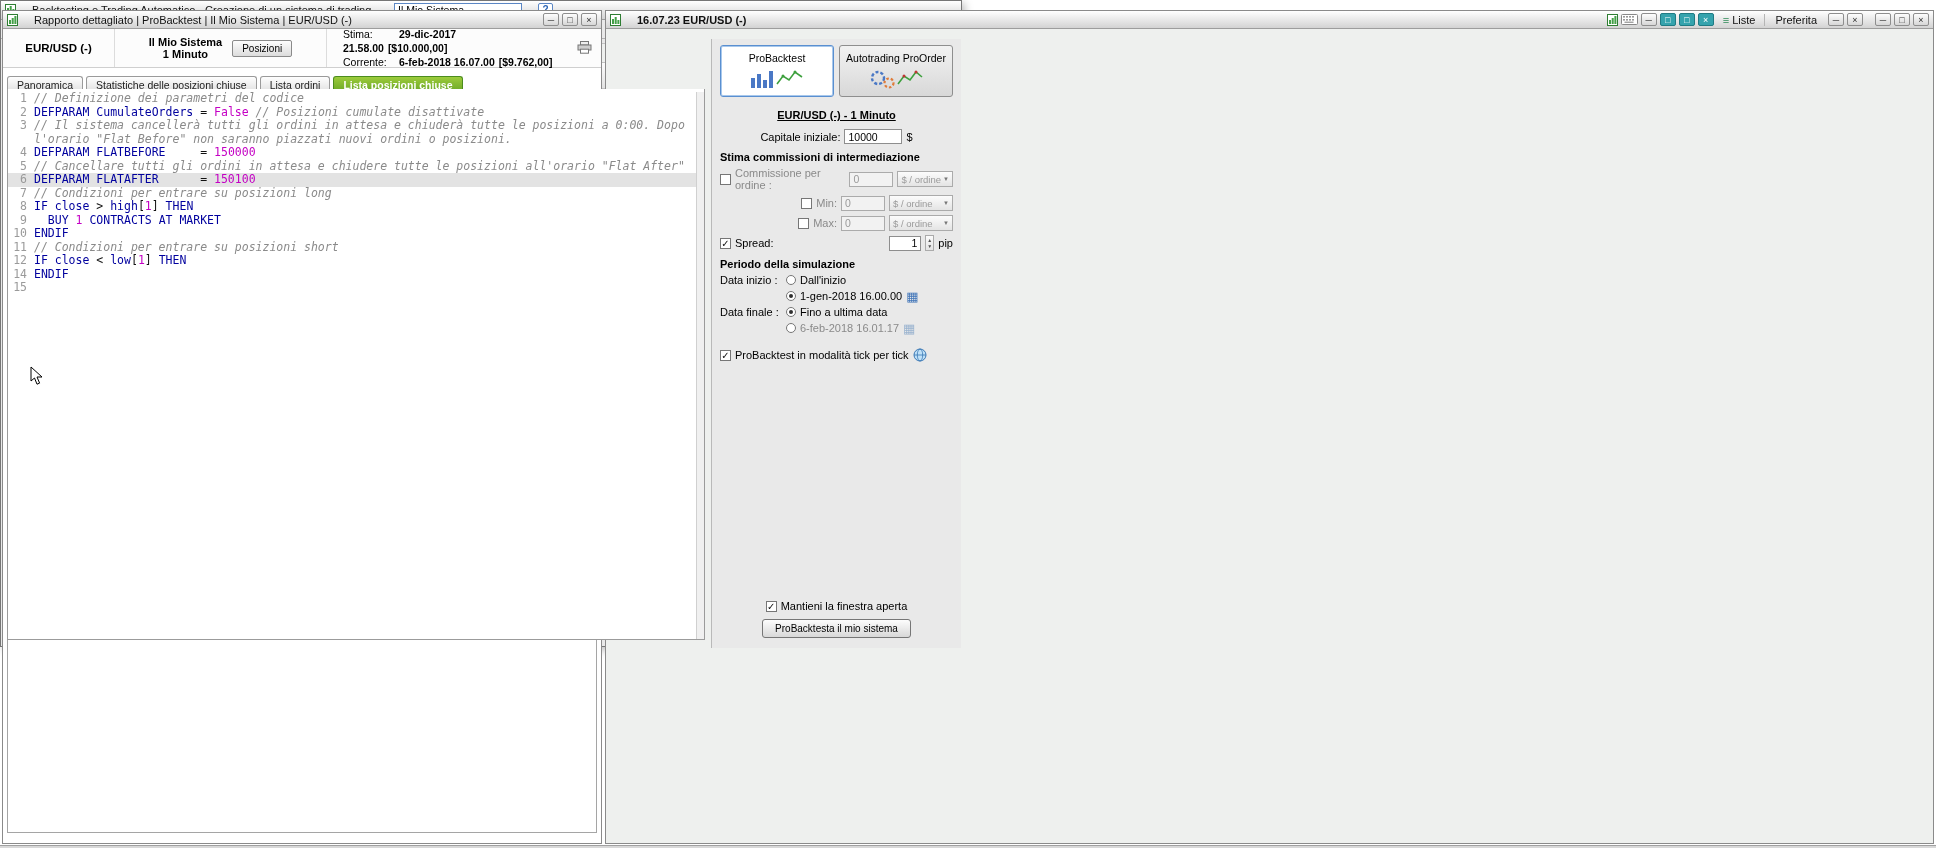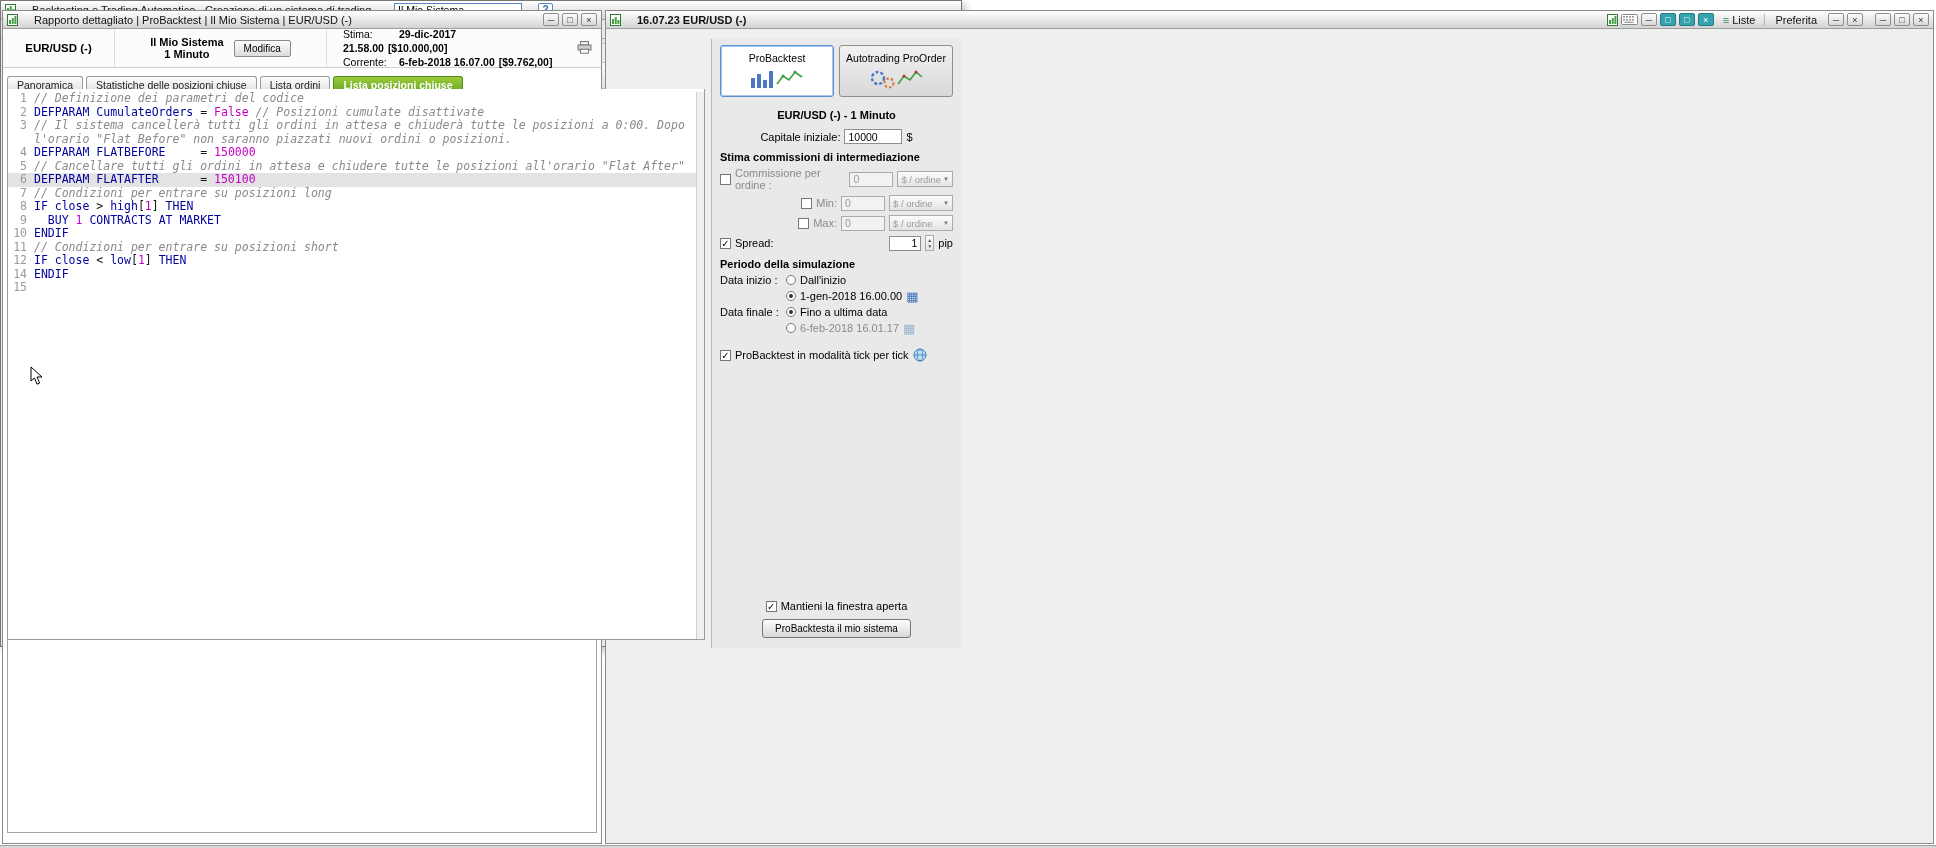--- a/index.html
+++ b/index.html
@@ -93,21 +93,21 @@
   .tk-cm { color:#8a8a8a; font-style:italic; }
   .tk-pl { color:#111; }
   .vscroll { width:8px; background:#f0f0f0; border-left:1px solid #d0d0d0; }
 
   
   .side-panel { width:250px; border-left:1px solid #b9b9b9; background:#e9e9e9; padding:6px 8px; font-size:11px; position:relative; }
   .mode-btns { display:flex; gap:5px; }
   .mode-btn { flex:1; height:52px; border:1px solid #8e8e8e; border-radius:3px; background:linear-gradient(#f2f2f2,#d8d8d8);
               display:flex; flex-direction:column; align-items:center; justify-content:center; gap:4px; font-size:10.5px; }
   .mode-btn.active { background:#fff; border-color:#5a8fd0; box-shadow:inset 0 0 0 1px #a8c8ec; }
-  .instr-line { text-align:center; font-weight:bold; margin:12px 0 8px; }
+  .instr-line { text-align:center; font-weight:bold; margin:12px 0 8px;text-decoration:underline; }
   .sp-row { display:flex; align-items:center; gap:4px; margin:4px 0; }
   .sp-row.center { justify-content:center; }
   .sp-row.right { justify-content:flex-end; }
   .grow { flex:1; }
   .sec-title { font-weight:bold; margin:7px 0 3px; }
   .txt-in { height:15px; border:1px solid #8e8e8e; font-size:10.5px; padding:0 3px; font-family:"Liberation Sans",sans-serif; background:#fff; }
   .cap { width:58px; }
   .txt-in.dis { width:44px; background:#f2f2f2; color:#9a9a9a; border-color:#ababab; }
   .spread { width:32px; text-align:right; }
   .unit-dd { width:64px; height:16px; border:1px solid #ababab; background:linear-gradient(#fcfcfc,#e4e4e4); color:#9a9a9a;
@@ -155,21 +155,21 @@
       </span>
     </div>
 
     <div class="report-header">
       <div class="rh-instr">EUR/USD (-)</div>
       <div class="rh-sys">
         <div class="rh-sys-name">
           <div>Il Mio Sistema</div>
           <div>1 Minuto</div>
         </div>
-        <button class="mod-btn">Modifica</button>
+        <button class="mod-btn">Posizioni</button>
       </div>
       <div class="rh-dates">
         <div><span class="rh-lab">Stima:</span><span class="b">29-dic-2017 21.58.00</span><span class="b">[$10.000,00]</span></div>
         <div><span class="rh-lab">Corrente:</span><span class="b">6-feb-2018 16.07.00</span><span class="b">[$9.762,00]</span></div>
       </div>
       <div class="rh-print">
         <svg width="15" height="13">
             <rect x="3.5" y="0.5" width="8" height="3.5" fill="#eee" stroke="#777"></rect>
             <rect x="1" y="4" width="13" height="5" fill="#cfcfcf" stroke="#777"></rect>
             <rect x="3.5" y="8.2" width="8" height="4" fill="#fff" stroke="#777"></rect>

